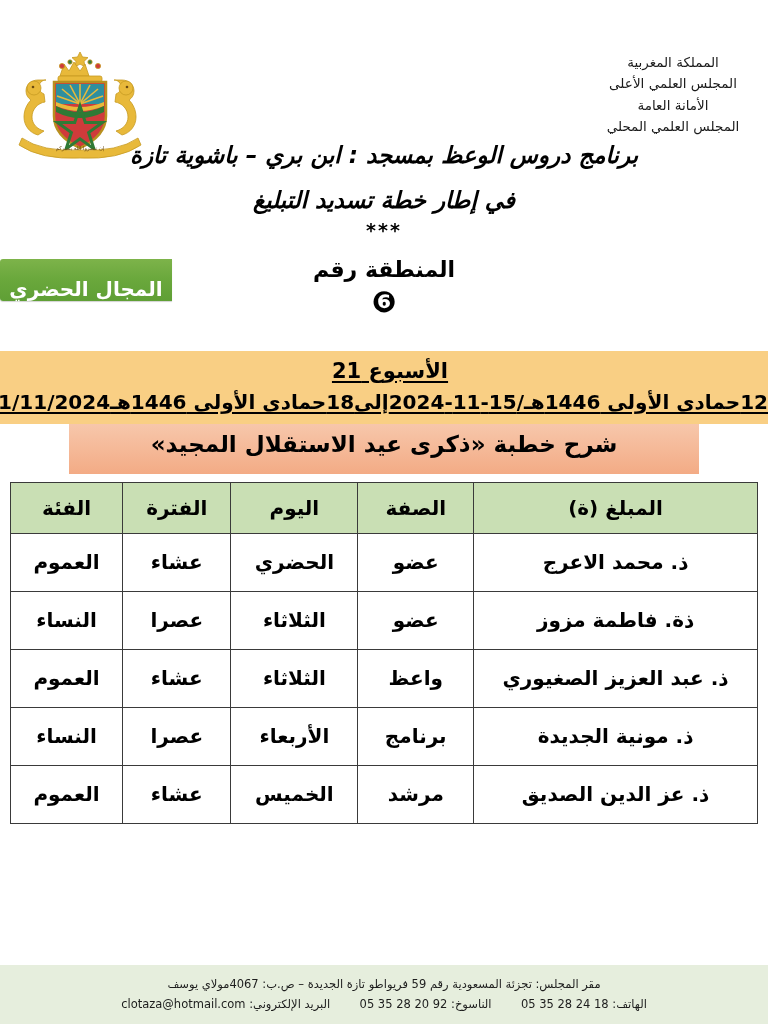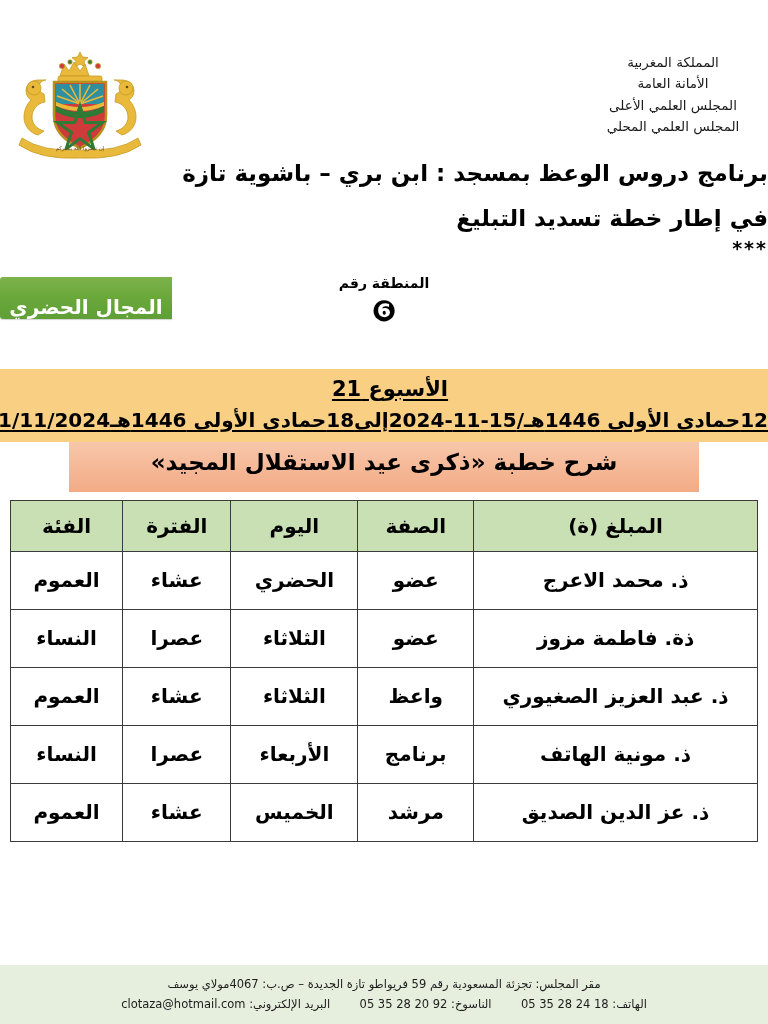--- a/index.html
+++ b/index.html
@@ -45,22 +45,22 @@
     font-family: "DejaVu Sans", "Liberation Sans", sans-serif;
     font-size: 13.5px;
     line-height: 1.58;
     color: #1a1a1a;
     padding-top: 6px;
   }
   .org-lines div { white-space: nowrap; }
 
   
   .titles {
-    text-align: right;
-    margin-top: 18px;
+    text-align: center;
+    font-style: italic;
   }
   .title-main {
     font-size: 23px;
     font-weight: bold;
     color: #000;
     line-height: 1.5;
     letter-spacing: 0;
   }
   .title-sub {
     font-size: 23px;
@@ -79,21 +79,21 @@
   
   .zone-row {
     position: relative;
     margin-top: 16px;
     height: 86px;
   }
   .zone-center {
     text-align: center;
   }
   .zone-label {
-    font-size: 14px;
+    font-size: 22px;
     font-weight: bold;
     color: #000;
     line-height: 1.15;
   }
   .zone-number {
     font-size: 29px;
     font-weight: bold;
     color: #000;
     line-height: 1.25;
     margin-top: 2px;
@@ -213,22 +213,22 @@
 </style>
 </head>
 <body>
 
 <div class="page">
 
   <div class="letterhead">
 
     <div class="org-lines">
       <div>المملكة المغربية</div>
+      <div>المجلس العلمي الأعلى</div>
       <div>الأمانة العامة</div>
-      <div>المجلس العلمي الأعلى</div>
       <div>المجلس العلمي المحلي</div>
     </div>
 
     <div class="emblem">
       <svg viewBox="0 0 160 120" width="160" height="120" aria-hidden="true">
 
         <g fill="#e8b93a" stroke="#c79a22" stroke-width="0.8">
           <path d="M80 6 l2.5 5 5.5.6 -4 3.8 1.1 5.4 -5.1-2.7 -5.1 2.7 1.1-5.4 -4-3.8 5.5-.6z"></path>
           <path d="M60 30 l4-12 5 7 5-9 6 9 5-7 4 12z"></path>
           <rect x="58" y="30" width="44" height="6" rx="2"></rect>
@@ -332,21 +332,21 @@
           <td>النساء</td>
         </tr>
         <tr>
           <td>ذ. عبد العزيز الصغيوري</td>
           <td>واعظ</td>
           <td>الثلاثاء</td>
           <td>عشاء</td>
           <td>العموم</td>
         </tr>
         <tr>
-          <td>ذ. مونية الهاتف</td>
+          <td>ذ. مونية الجديدة</td>
           <td>برنامج</td>
           <td>الأربعاء</td>
           <td>عصرا</td>
           <td>النساء</td>
         </tr>
         <tr>
           <td>ذ. عز الدين الصديق</td>
           <td>مرشد</td>
           <td>الخميس</td>
           <td>عشاء</td>

